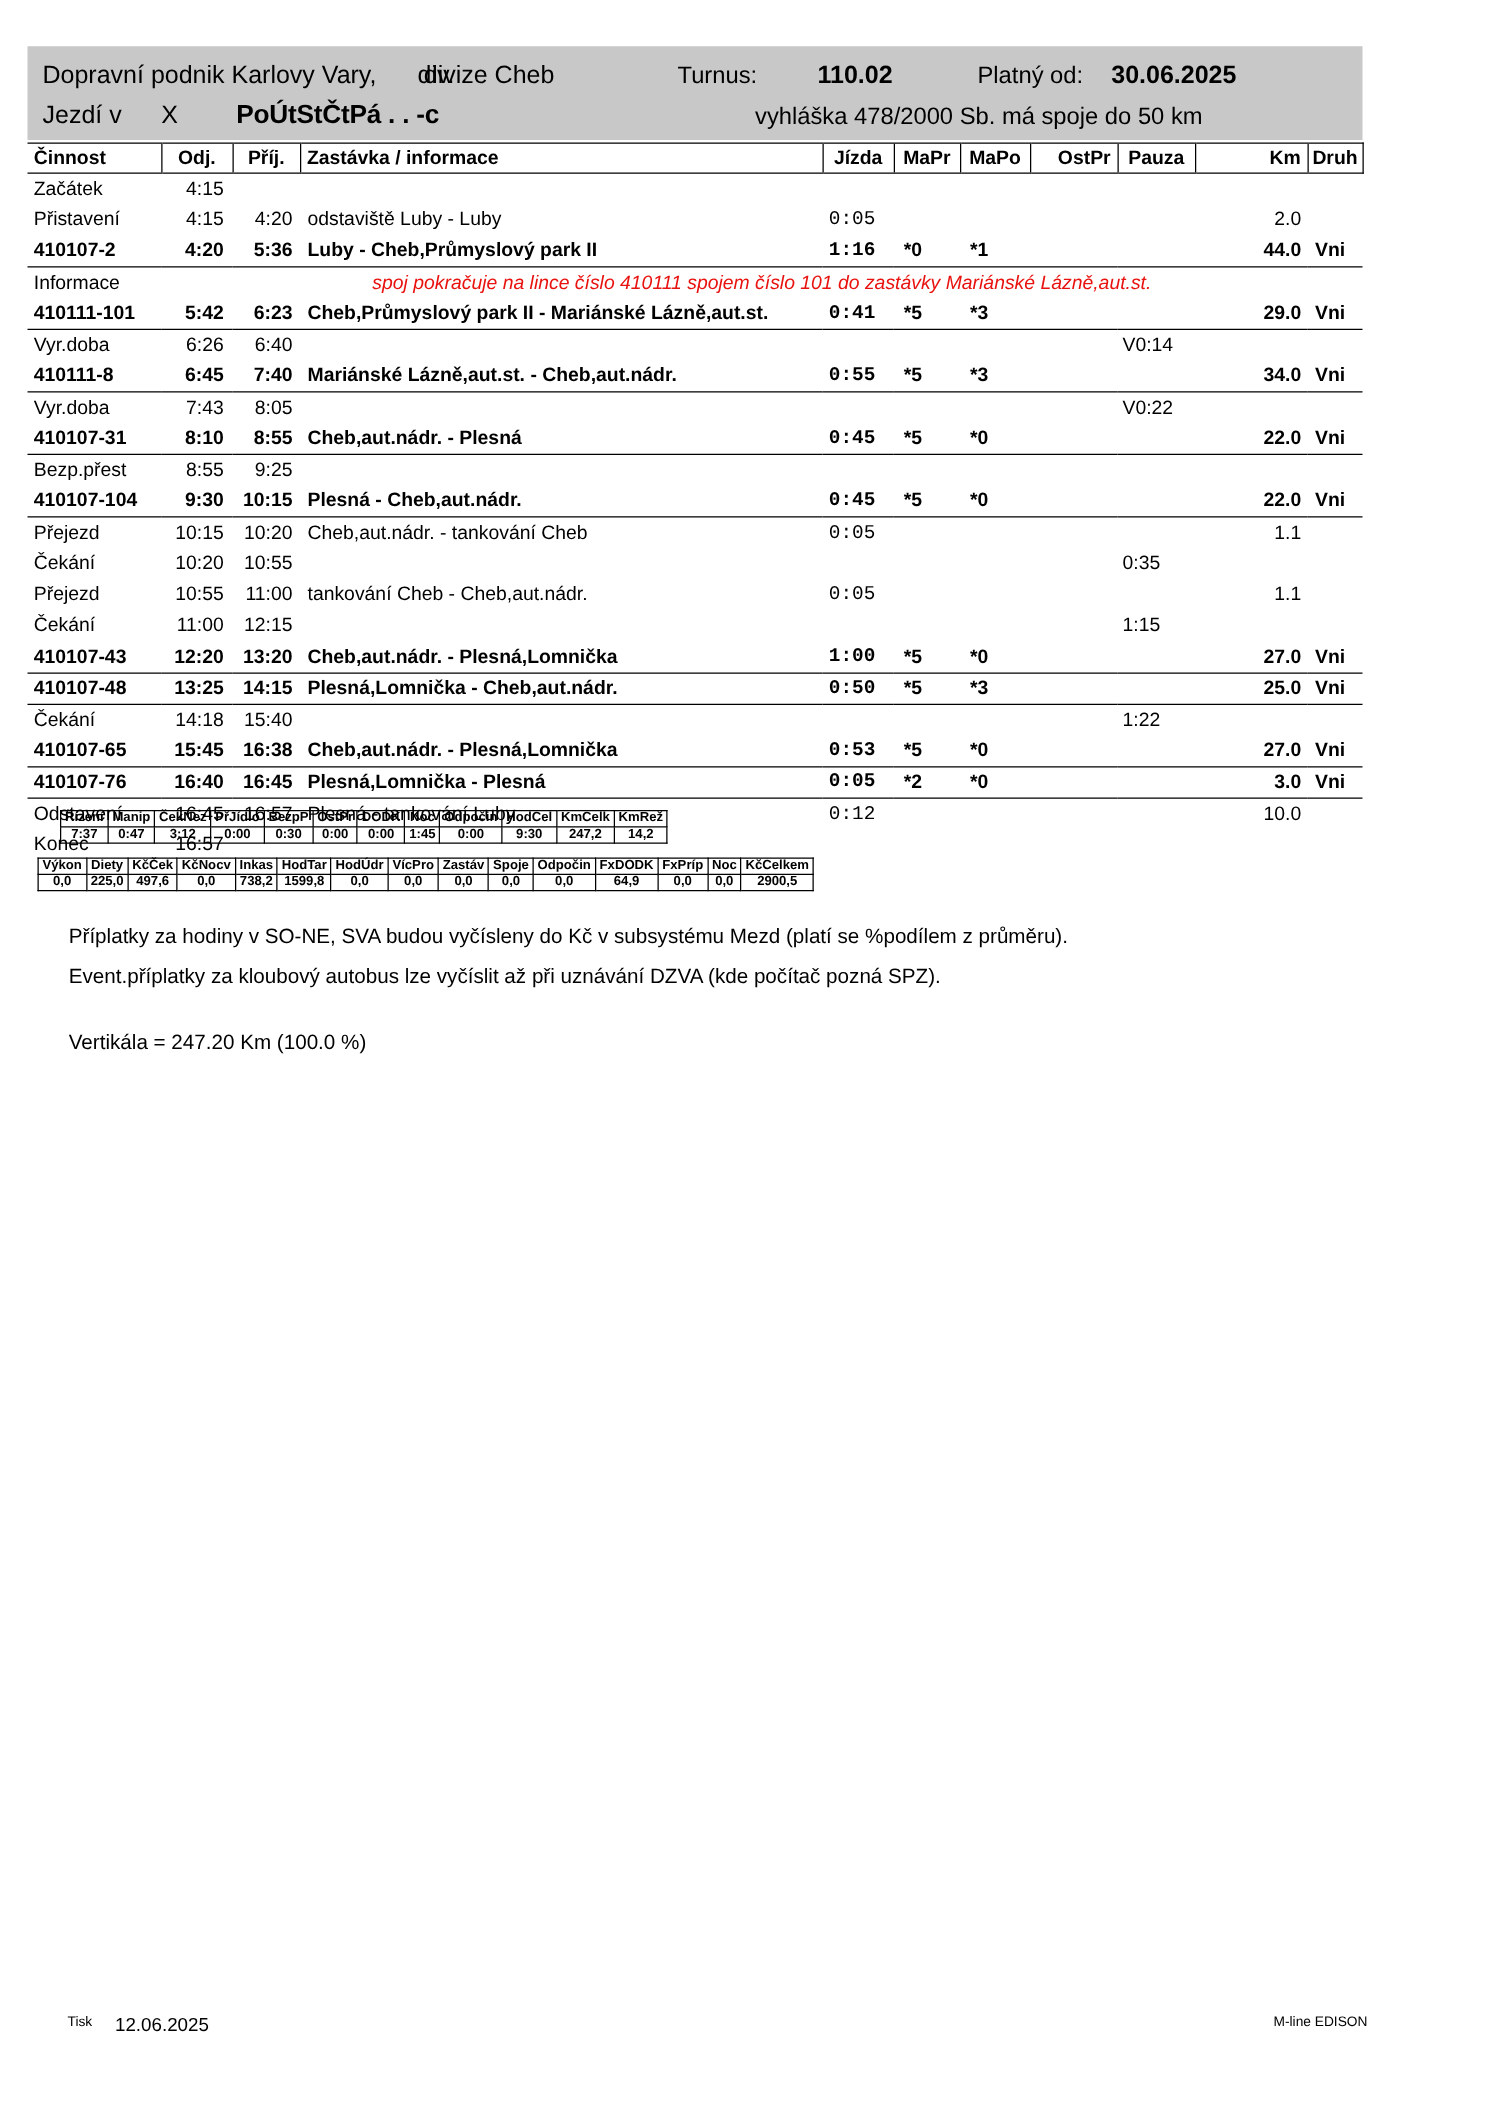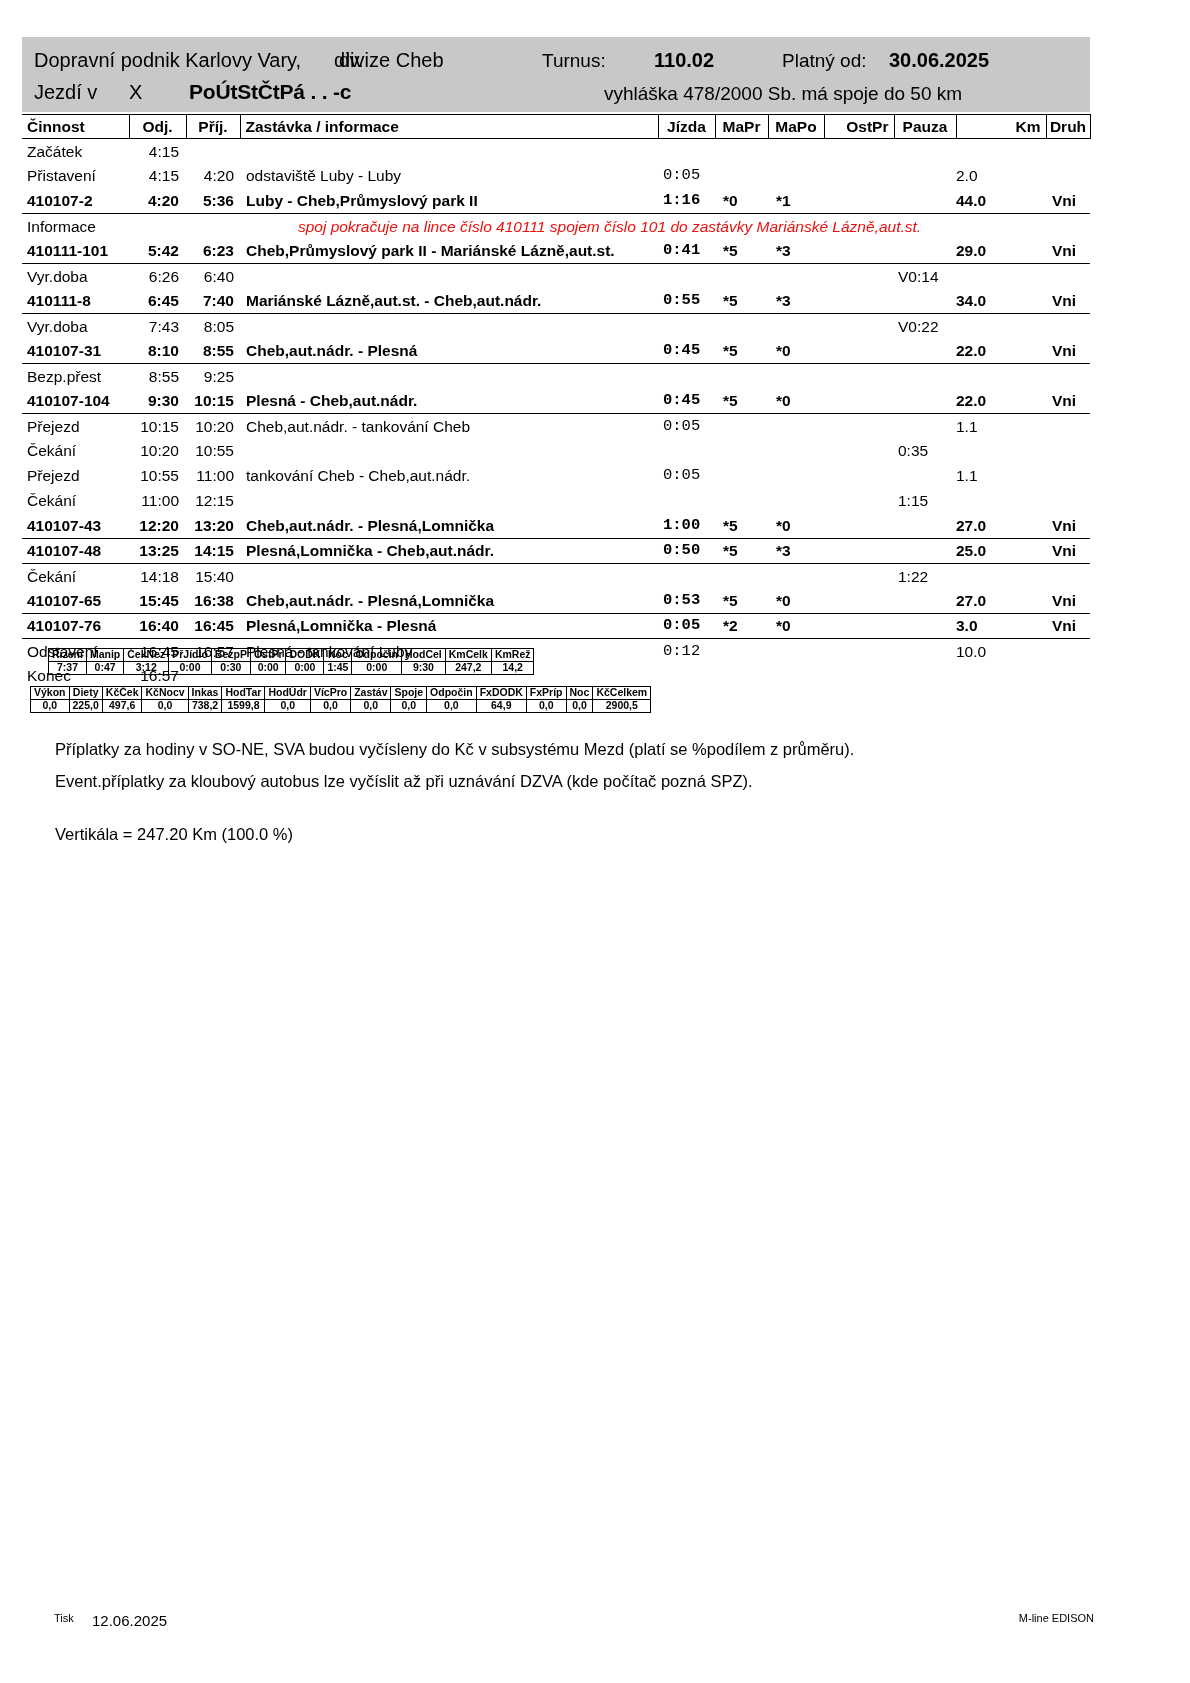--- a/index.html
+++ b/index.html
@@ -179,21 +179,21 @@
 
   .c-cinnost  { text-align: left;  padding-left: 5px !important; }
   .c-odj      { text-align: right; padding-right: 7px !important; }
   .c-prij     { text-align: right; padding-right: 6px !important; }
   .c-zast     { text-align: left;  padding-left: 6px !important; }
   .c-jizda    { text-align: left;  padding-left: 5px !important; font-family: Liberation Mono, monospace; }
   .c-mapr     { text-align: left;  padding-left: 8px !important; }
   .c-mapo     { text-align: left;  padding-left: 8px !important; }
   .c-ostpr    { text-align: right; padding-right: 6px !important; }
   .c-pauza    { text-align: left;  padding-left: 4px !important; }
-  .c-km       { text-align: left; padding-right: 5px !important; }
+  .c-km       { text-align: right; padding-right: 5px !important; }
   .c-druh     { text-align: left;  padding-left: 6px !important; }
 
   .info-text {
     color: #e8120f;
     font-style: italic;
     font-weight: normal;
     font-size: 15.5px;
     text-align: center;
     display: block;
     padding-left: 0px;

